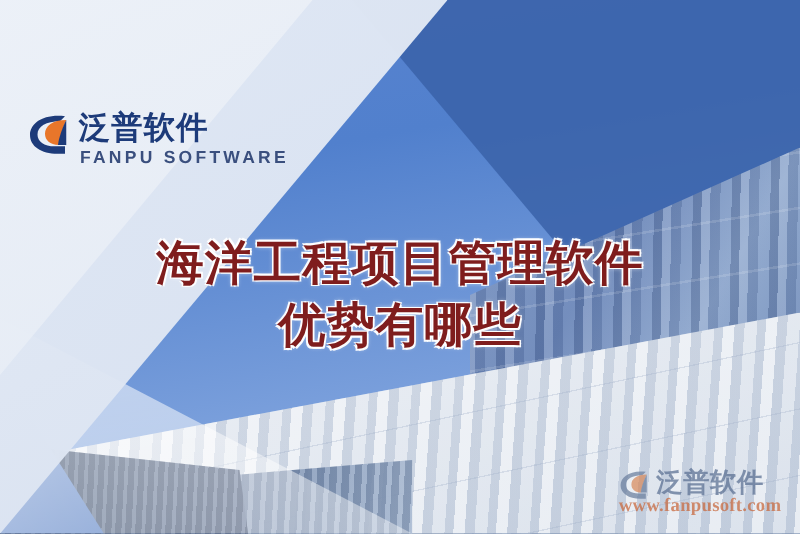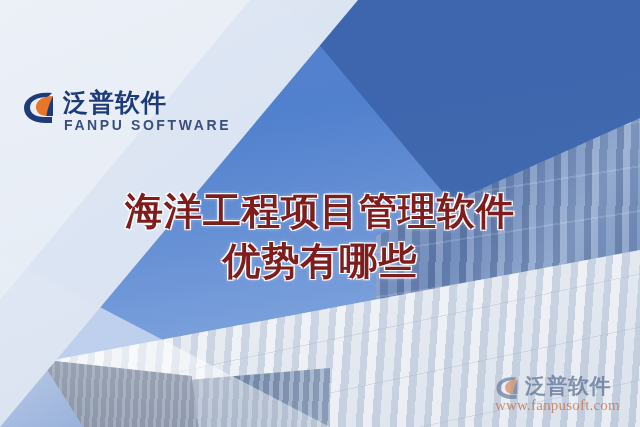--- a/index.html
+++ b/index.html
@@ -177,21 +177,21 @@
   #watermark{left:495px;top:372px;width:145px;height:48px;opacity:.72;}
   #wm-mark{position:absolute;left:0;top:3px;width:26px;height:25px;}
   #wm-cn{
     position:absolute;left:30px;top:0px;
     font-size:21px;font-weight:700;color:#5a6f92;
     letter-spacing:.5px;white-space:nowrap;
   }
   #wm-url{
     position:absolute;left:0px;top:25px;
     font-family:"Liberation Serif","DejaVu Serif",serif;
-    font-size:15px;font-weight:400;color:#c8663a;
+    font-size:15px;font-weight:700;color:#c8663a;
     letter-spacing:.2px;white-space:nowrap;
   }
 </style>
 </head>
 <body>
 
 <div id="stage">
 
   <div class="layer" id="sky"></div>
   <div class="layer" id="sky-wedge"></div>

